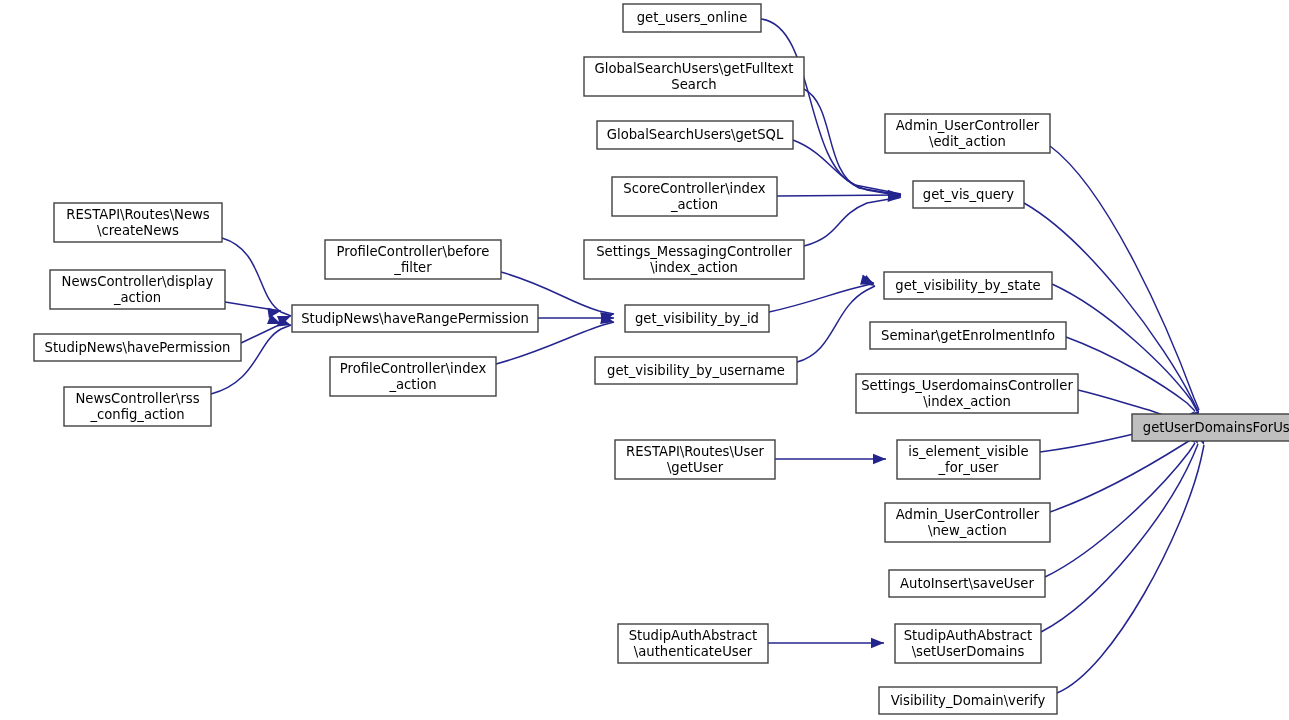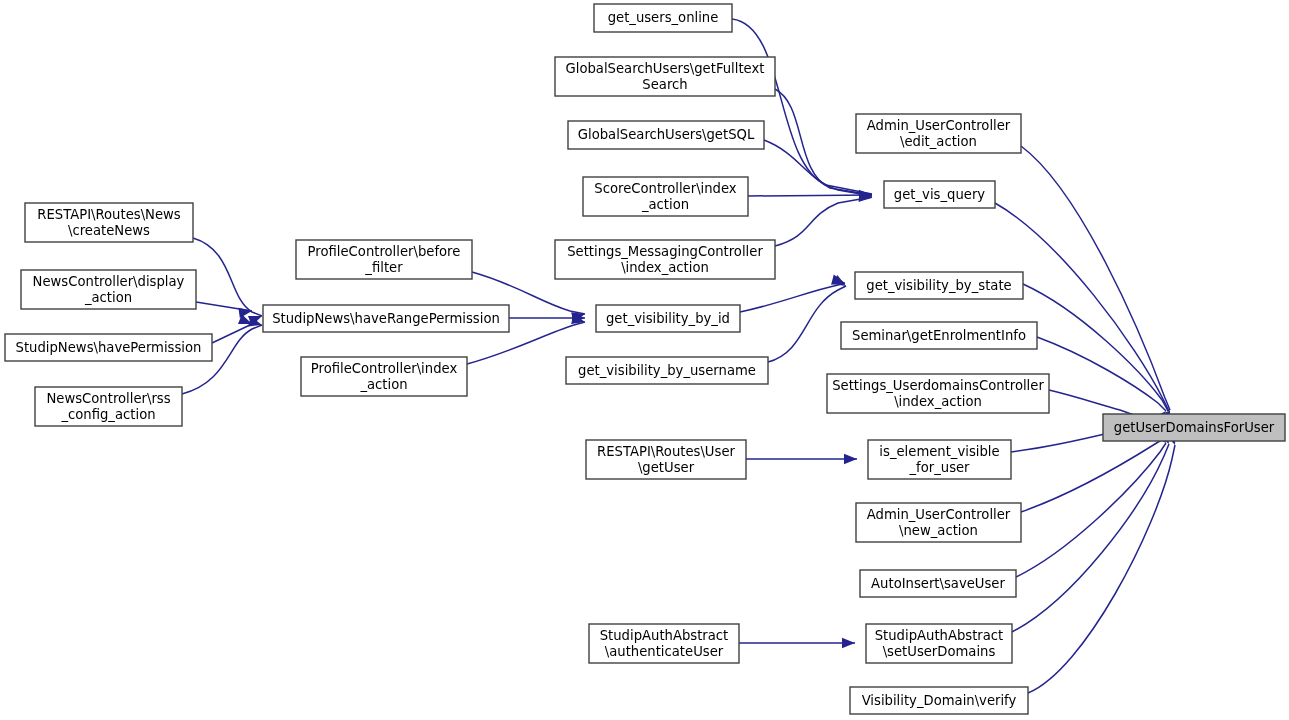--- a/index.html
+++ b/index.html
@@ -10,20 +10,21 @@
   body {
     width: 1289px;
     height: 720px;
     font-family: "DejaVu Sans", "Liberation Sans", sans-serif;
     overflow: hidden;
   }
   #graph-root {
     position: relative;
     width: 1100px;
     height: 720px;
+    margin-left: 29px;
   }
   svg.callgraph {
     display: block;
     width: 1289px;
     height: 720px;
   }
   .node-box {
     fill: #ffffff;
     stroke: #404040;
     stroke-width: 1.4px;

